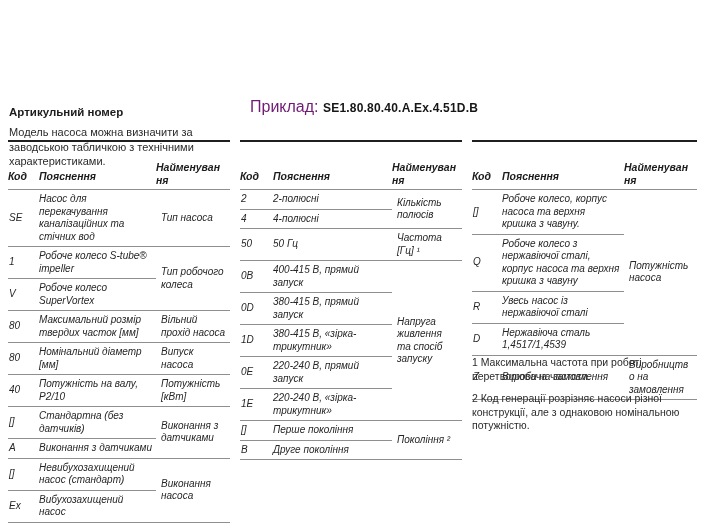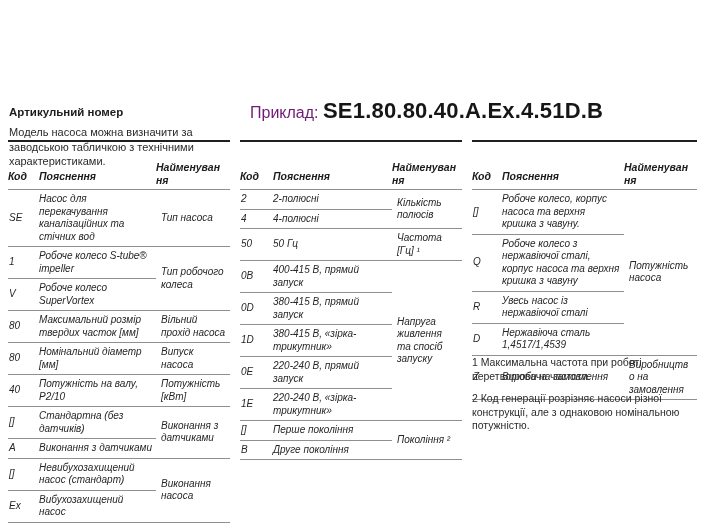--- a/index.html
+++ b/index.html
@@ -9,21 +9,21 @@
     color: #232323;
     position: relative;
     overflow: hidden;
   }
   .intro-block { position: absolute; left: 9px; top: 76px; width: 246px; margin-top: 30px; }
   .intro-block h1 { font-size: 11.5px; font-weight: bold; margin-bottom: 7px; color: #1c1c1c; }
   .intro-block p { font-size: 11px; line-height: 14.5px; color: #2a2a2a; }
 
   .example { position: absolute; left: 250px; top: 98px; white-space: nowrap; }
   .example .lbl { font-size: 16px; color: #701a75; }
-  .example .code { font-size: 22px; font-weight: bold; color: #161616; letter-spacing: 0.2px; }
+  .example .code { font-size: 12px; font-weight: bold; color: #161616; letter-spacing: 0.2px; }
 
   .tbl { position: absolute; top: 140px; }
   .tbl table { border-collapse: collapse; table-layout: fixed; border-top: 2px solid #1f1f1f; font-style: italic; }
   .tbl th, .tbl td {
     font-size: 10px; line-height: 12.5px; text-align: left;
     color: #262626; font-weight: normal;
     border-bottom: 1px solid #8f8f8f;
     padding: 3px 4px 3px 0;
     vertical-align: middle;
     word-wrap: break-word;

